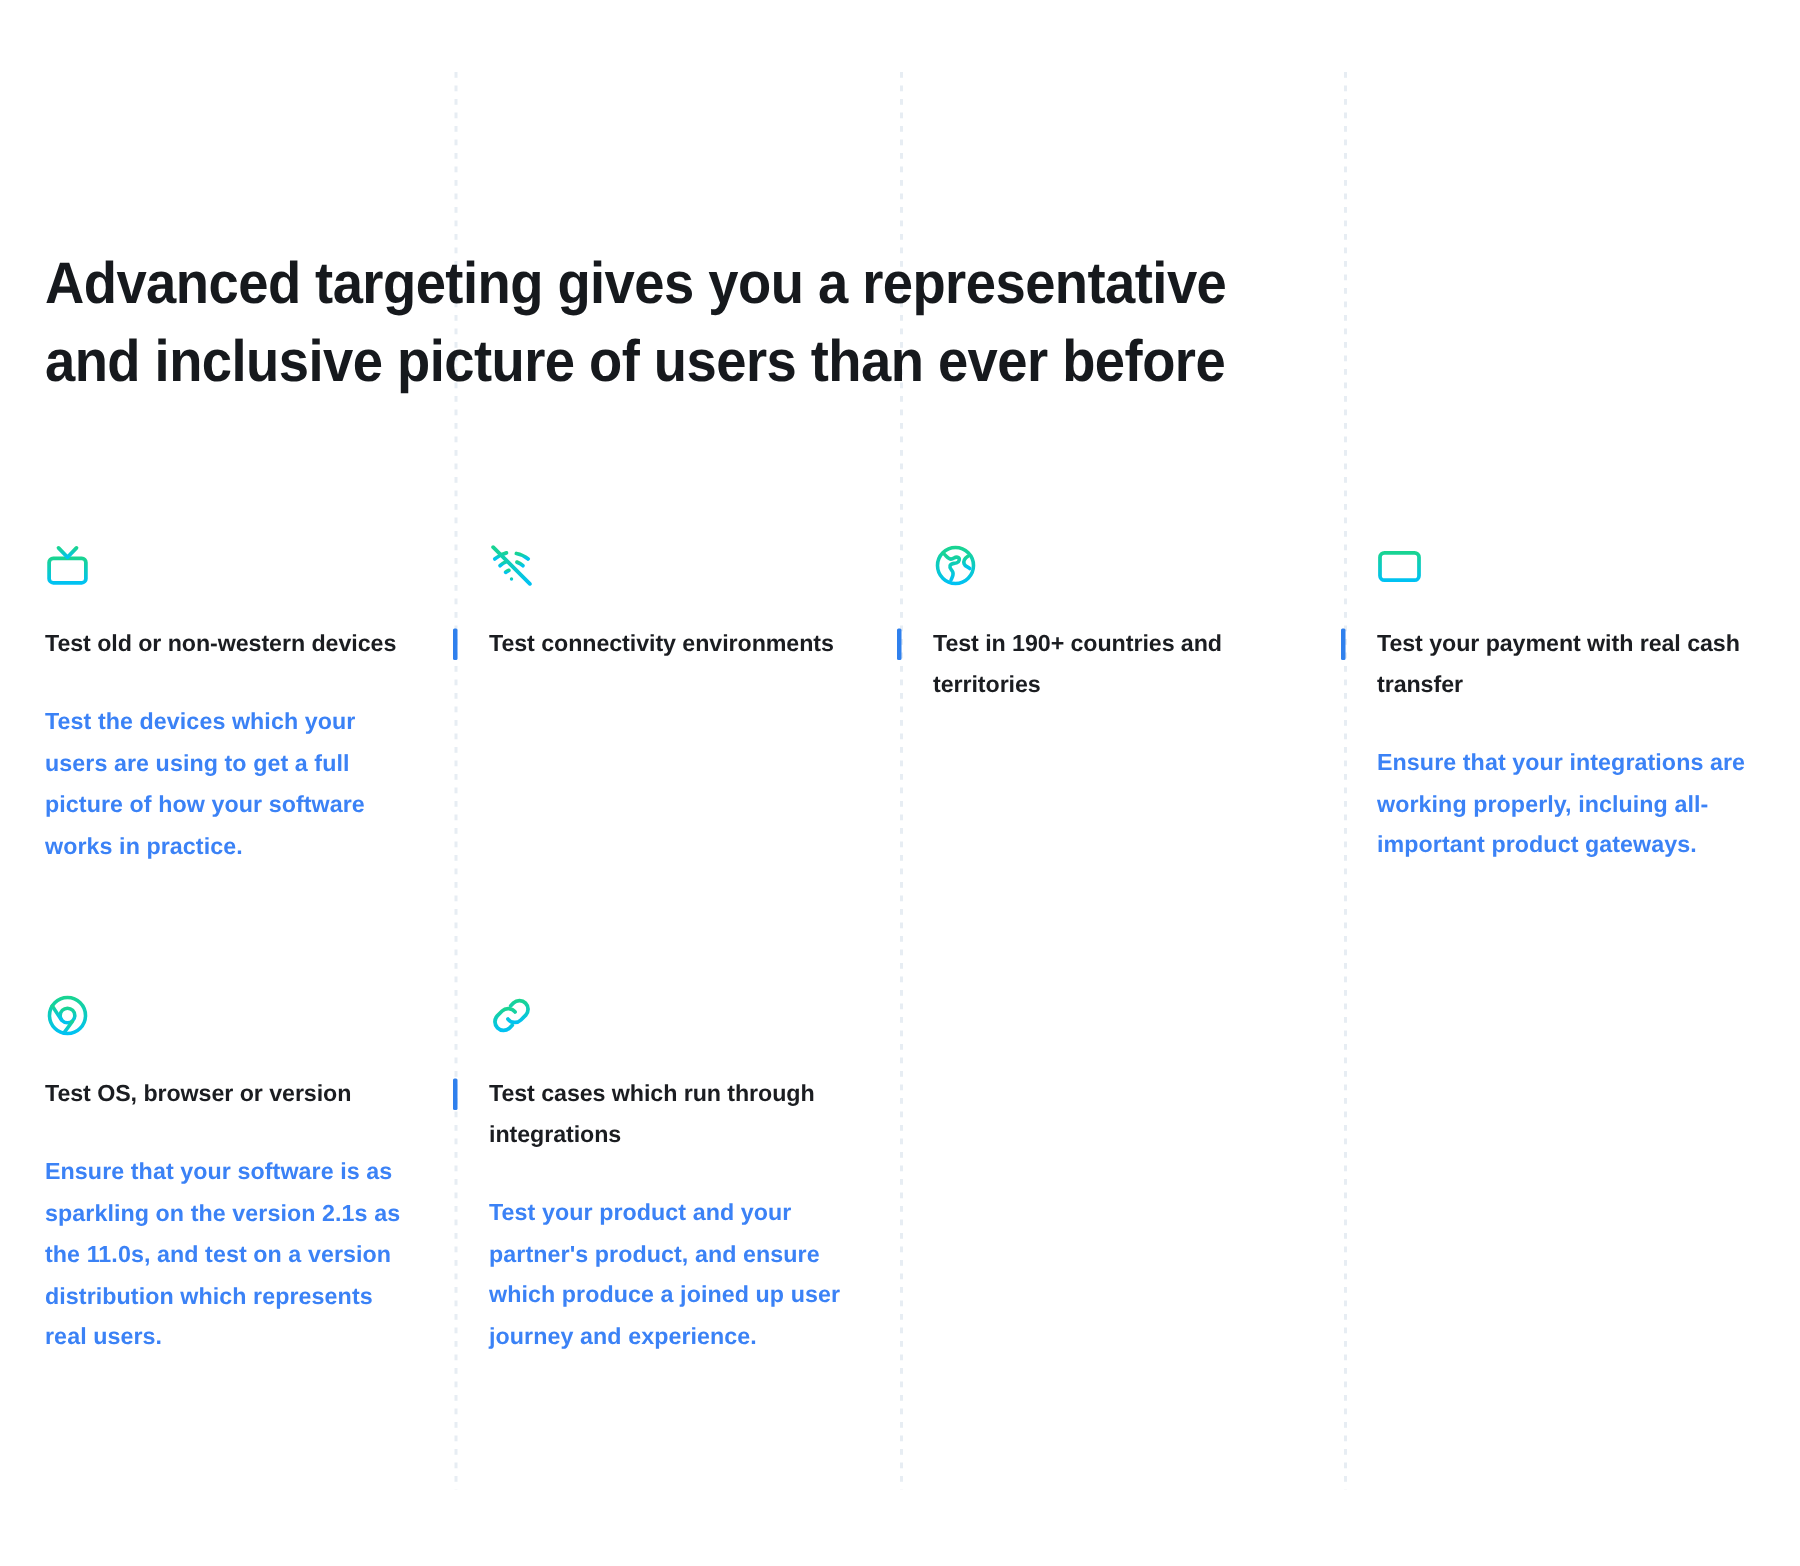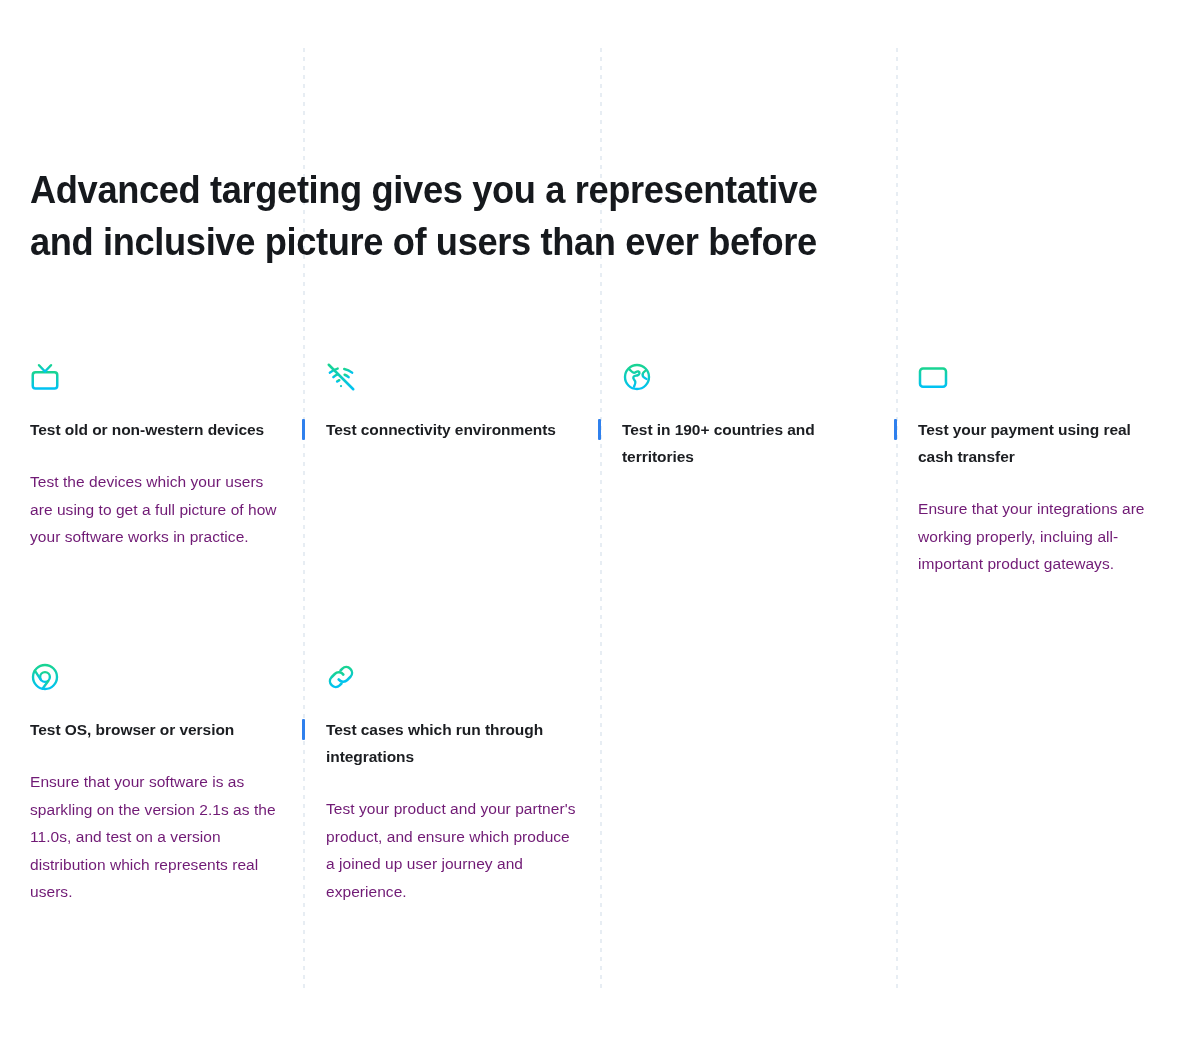--- a/index.html
+++ b/index.html
@@ -99,22 +99,22 @@
     width: 3px;
     height: 21px;
     background: #2f80ed;
     border-radius: 1px;
   }
 
   .card-body {
     margin: 25px 0 0 0;
     font-size: 15.5px;
     line-height: 27.5px;
-    font-weight: 400;
-    color: #701a75;
+    font-weight: 700;
+    color: #3b82f6;
     letter-spacing: 0.05px;
   }
 
   .row2 { margin-top: 0; }
 </style>
 </head>
 <body>
 
 <div class="divider d1"></div>
 <div class="divider d2"></div>
@@ -195,21 +195,21 @@
             <stop offset="0" stop-color="#19d492"></stop>
                 <stop offset="1" stop-color="#00c2f3"></stop>
           </linearGradient>
             </defs>
           <rect x="1.6" y="5.2" width="20.8" height="14.6" rx="2.4" stroke="url(#g3)" stroke-width="2"></rect>
           <path d="M1.6 9.6 H22.4" stroke="url(#g3)" stroke-width="2.8"></path>
           <path d="M5.4 14.4 H10.2" stroke="url(#g3)" stroke-width="2" stroke-linecap="round"></path>
           <path d="M5.4 17.0 H7.8" stroke="url(#g3)" stroke-width="2" stroke-linecap="round"></path>
         </svg>
       </span>
-      <h3 class="card-title">Test your payment using real cash transfer</h3>
+      <h3 class="card-title">Test your payment with real cash transfer</h3>
       <p class="card-body">Ensure that your integrations are working properly, incluing all-important product gateways.</p>
     </div>
 
   </div>
 
   <div class="card-row row2" id="row-1" style="height:300px;">
 
     <div class="card c0">
       <span class="card-icon">
         <svg viewBox="0 0 24 24" fill="none">

